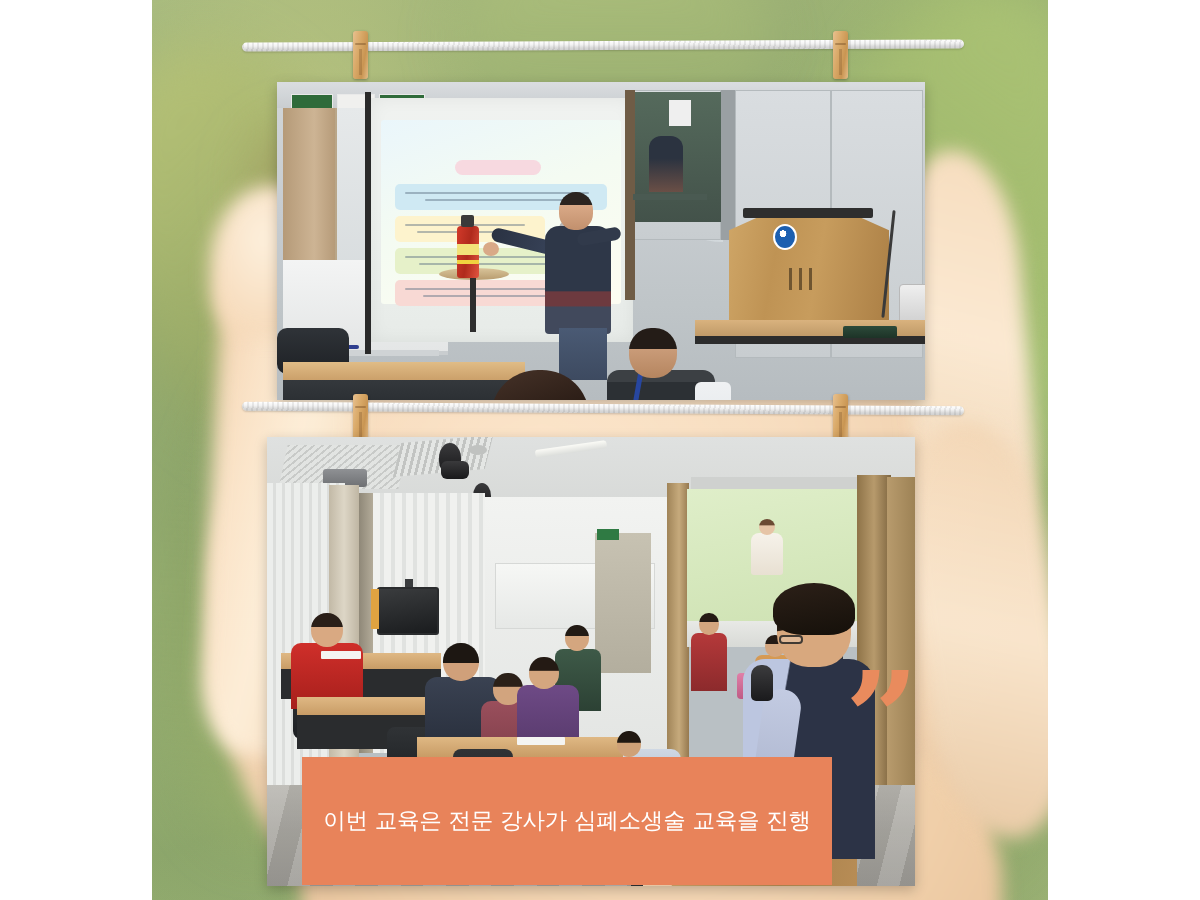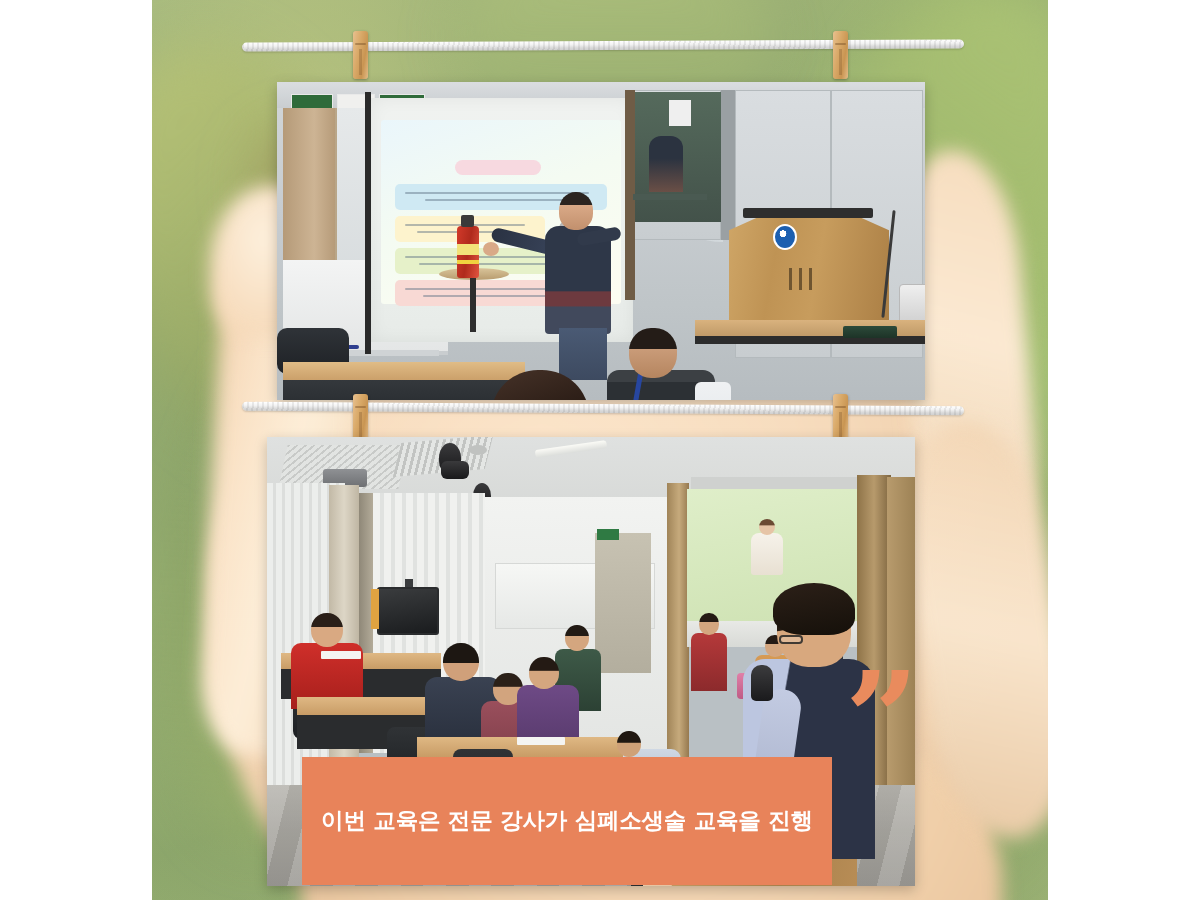--- a/index.html
+++ b/index.html
@@ -397,21 +397,21 @@
 
   
   #caption{
     position:absolute; left:302px; top:757px; width:530px; height:128px;
     background:#e8835a;
     display:flex; flex-direction:column; align-items:center; justify-content:center;
     padding:6px 10px 8px;
   }
   #caption .cl{
     color:#ffffff; font-family:"DejaVu Sans", sans-serif;
-    font-size:22.5px; line-height:33px; white-space:nowrap; font-weight:700;
+    font-size:22.5px; line-height:33px; white-space:nowrap; font-weight:400;
     letter-spacing:-0.2px;
   }
 </style>
 </head>
 <body>
 
 <div id="page">
 
   <div id="bg-card">
     <div class="leafblob lb1"></div>

